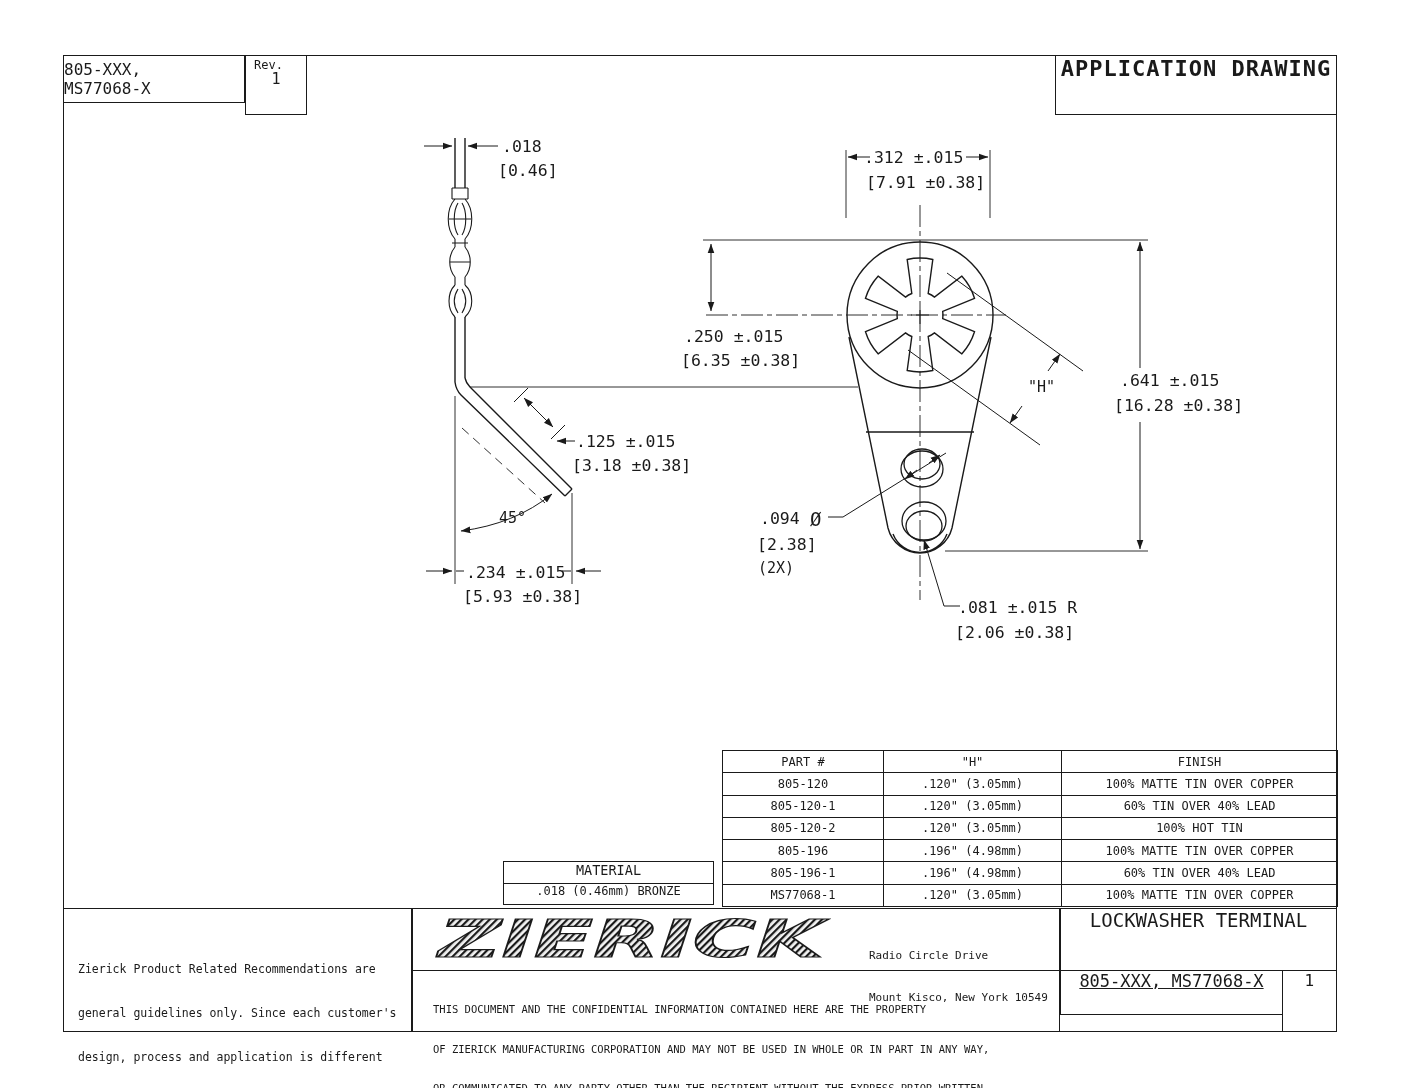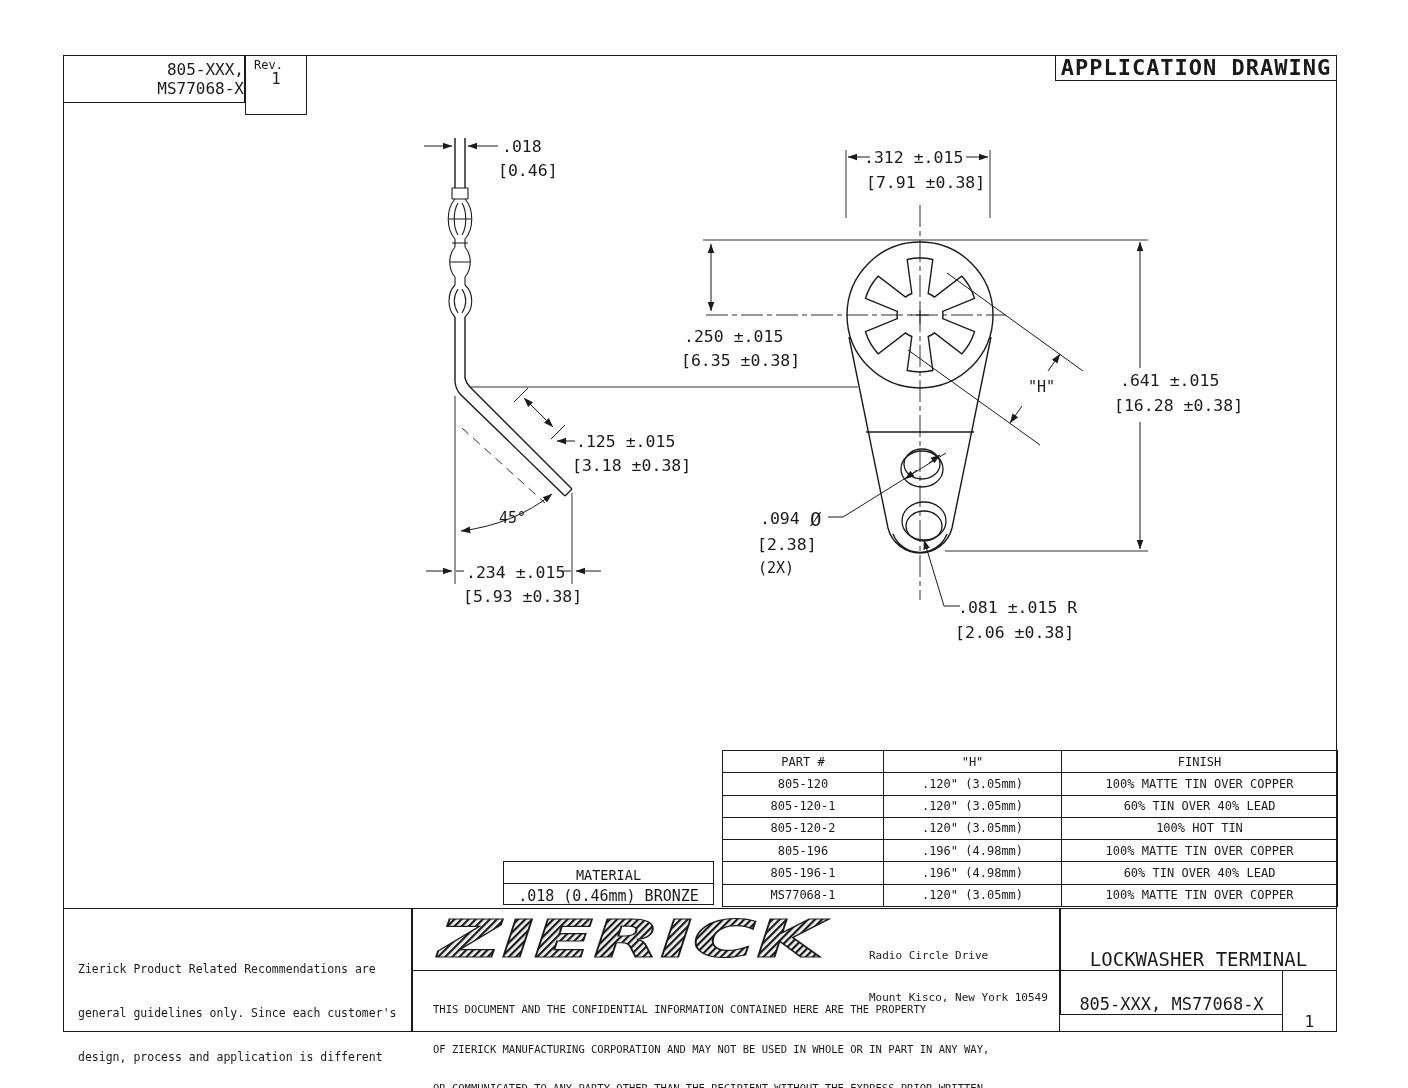--- a/index.html
+++ b/index.html
@@ -1,20 +1,20 @@
 <!DOCTYPE html>
 <html><head>
 <meta charset="utf-8">
 <style>
   html,body{margin:0;padding:0;background:#fff;}
   .page{position:relative;width:1408px;height:1088px;background:#ffffff;
         font-family:"DejaVu Sans Mono", monospace;color:#1a1a1a;overflow:hidden;}
   .abs{position:absolute;box-sizing:border-box;}
   .box{border:1.5px solid #1a1a1a;}
-  .cc{display:flex;align-items:flex-end;justify-content:center;text-align:center;}
+  .cc{display:flex;align-items:flex-start;justify-content:center;text-align:center;}
   svg{display:block;}
   
   table.spec{border-collapse:collapse;width:100%;height:100%;table-layout:fixed;}
   table.spec td,table.spec th{border:1.5px solid #1a1a1a;font-weight:normal;
       font-size:12px;text-align:center;padding:0 10px;white-space:nowrap;
       font-family:"DejaVu Sans Mono", monospace;color:#1a1a1a;height:19px;overflow:hidden;}
   .smalltext{font-size:11.5px;line-height:14.6px;white-space:pre;}
   .legaltext{font-size:10.5px;line-height:13.2px;white-space:pre;}
   .addrtext{font-size:11px;line-height:14px;white-space:pre;}
 </style>
@@ -27,21 +27,21 @@
 
   <div class="abs box cc" style="left:63px;top:55px;width:182px;height:48px;flex-direction:column;font-size:16px;line-height:19px;">
     <div>805-XXX,</div>
     <div>MS77068-X</div>
   </div>
   <div class="abs box" style="left:245px;top:55px;width:62px;height:60px;">
     <div style="font-size:12px;padding:2px 0 0 8px;">Rev.</div>
     <div style="font-size:15px;text-align:center;margin-top:-2px;">1</div>
   </div>
 
-  <div class="abs box cc" style="left:1055px;top:55px;width:282px;height:26px;font-size:22px;font-weight:bold;letter-spacing:1px;">
+  <div class="abs box cc" style="left:1055px;top:55px;width:282px;height:60px;font-size:22px;font-weight:bold;letter-spacing:1px;">
     <span>APPLICATION DRAWING</span>
   </div>
 
   <svg class="abs" style="left:0;top:0;" width="1408" height="1088" viewBox="0 0 1408 1088">
     <defs>
       <marker id="arw" viewBox="0 0 10 10" refX="9.3" refY="5" markerWidth="10" markerHeight="10" orient="auto-start-reverse">
         <path d="M0,1.6 L9.6,5 L0,8.4 Z" fill="#1a1a1a"></path>
       </marker>
       <pattern id="hatchp" width="5" height="5" patternUnits="userSpaceOnUse" patternTransform="rotate(45)">
         <rect width="5" height="5" fill="#f2f2f2"></rect>
@@ -196,21 +196,21 @@
         <td>MS77068-1</td>
         <td>.120" (3.05mm)</td>
         <td>100% MATTE TIN OVER COPPER</td>
       </tr>
     </tbody>
       </table>
   </div>
 
   <div class="abs box" style="left:503px;top:861px;width:211px;height:44px;">
     <div class="cc" style="height:21px;border-bottom:1.5px solid #1a1a1a;font-size:13.5px;">MATERIAL</div>
-    <div class="cc" style="height:21px;font-size:15px;white-space:nowrap;">.018 (0.46mm) BRONZE</div>
+    <div class="cc" style="height:21px;font-size:12px;white-space:nowrap;">.018 (0.46mm) BRONZE</div>
   </div>
 
   <div class="abs box" style="left:63px;top:908px;width:349px;height:124px;">
     <div class="smalltext" style="padding:24px 0 0 14px;">
       <div>Zierick Product Related Recommendations are</div>
       <div>general guidelines only. Since each customer's</div>
       <div>design, process and application is different</div>
       
       
     </div>
@@ -232,20 +232,20 @@
       <div>OF ZIERICK MANUFACTURING CORPORATION AND MAY NOT BE USED IN WHOLE OR IN PART IN ANY WAY,</div>
       <div>OR COMMUNICATED TO ANY PARTY OTHER THAN THE RECIPIENT WITHOUT THE EXPRESS PRIOR WRITTEN</div>
       
     </div>
   </div>
 
   <div class="abs box cc" style="left:1060px;top:908px;width:277px;height:63px;font-size:19px;white-space:nowrap;">
     <span>LOCKWASHER TERMINAL</span>
   </div>
 
-  <div class="abs box cc" style="left:1060px;top:969.5px;width:223px;height:45px;font-size:17px;white-space:nowrap;">
+  <div class="abs box cc" style="left:1060px;top:969.5px;width:223px;height:45px;font-size:17px;white-space:nowrap;text-decoration:underline;">
     <span>805-XXX, MS77068-X</span>
   </div>
   <div class="abs box cc" style="left:1281.5px;top:969.5px;width:55.5px;height:62.5px;font-size:16px;">
     <span>1</span>
   </div>
 
 </div>
 
 </body></html>

